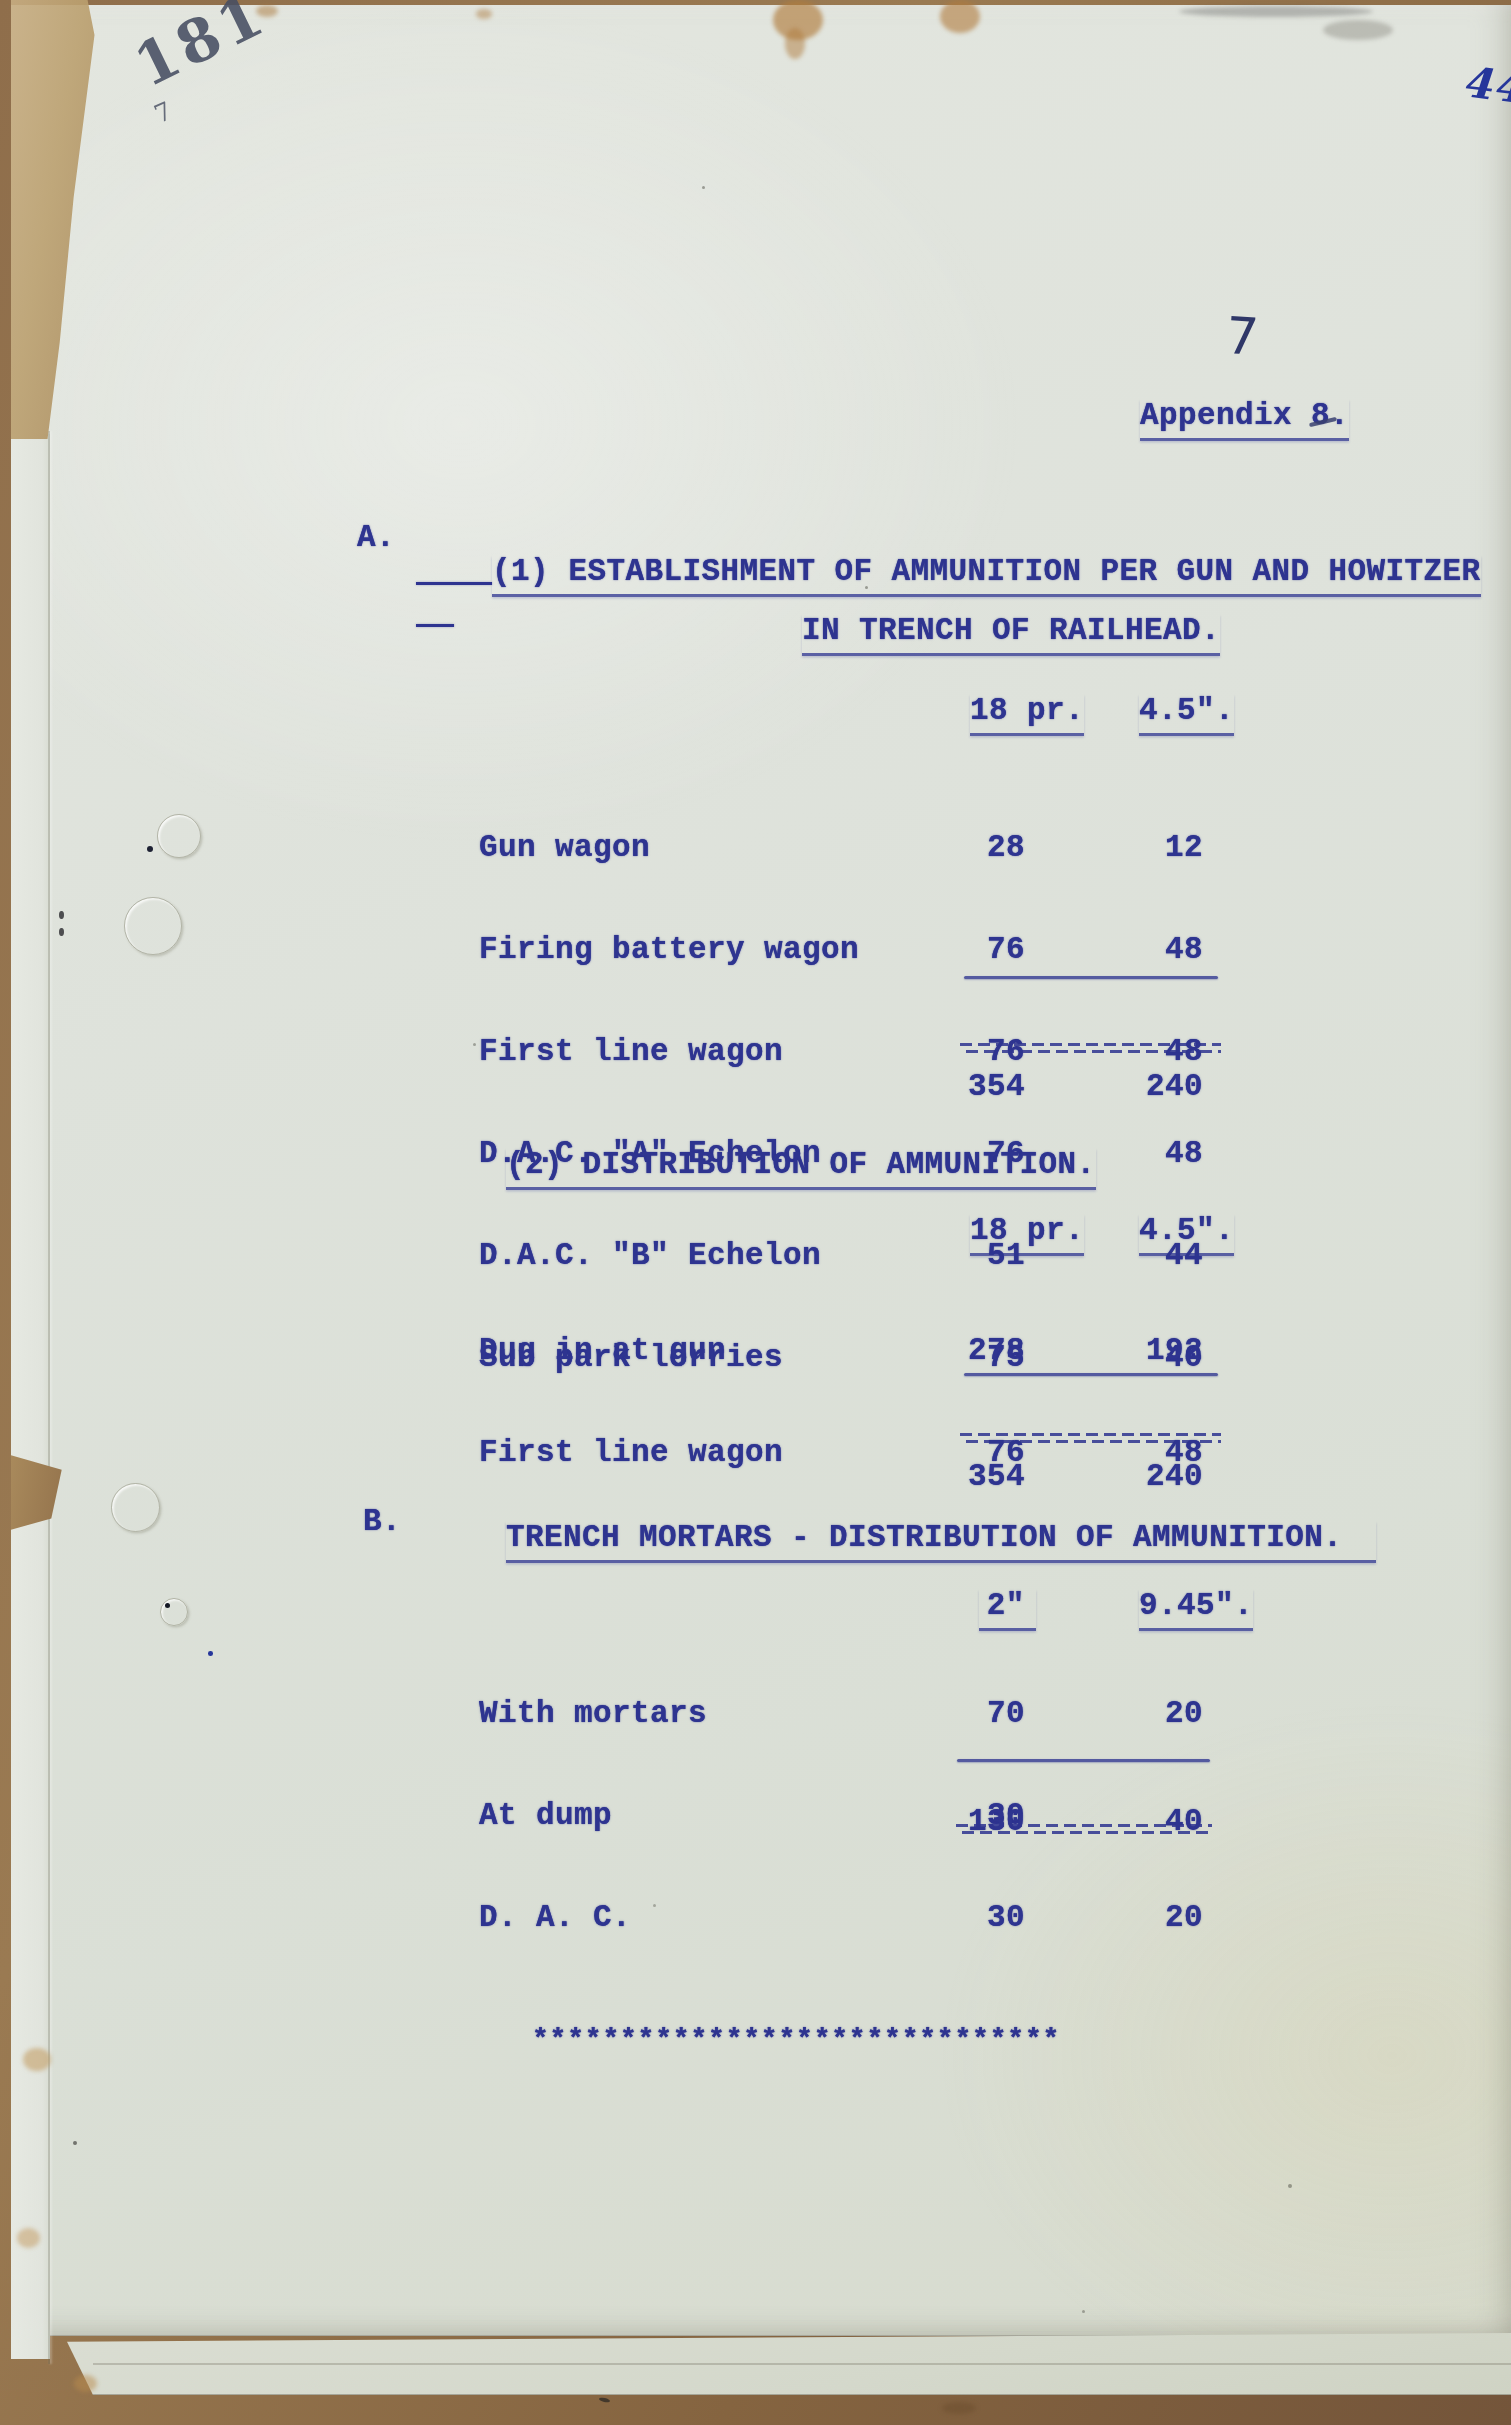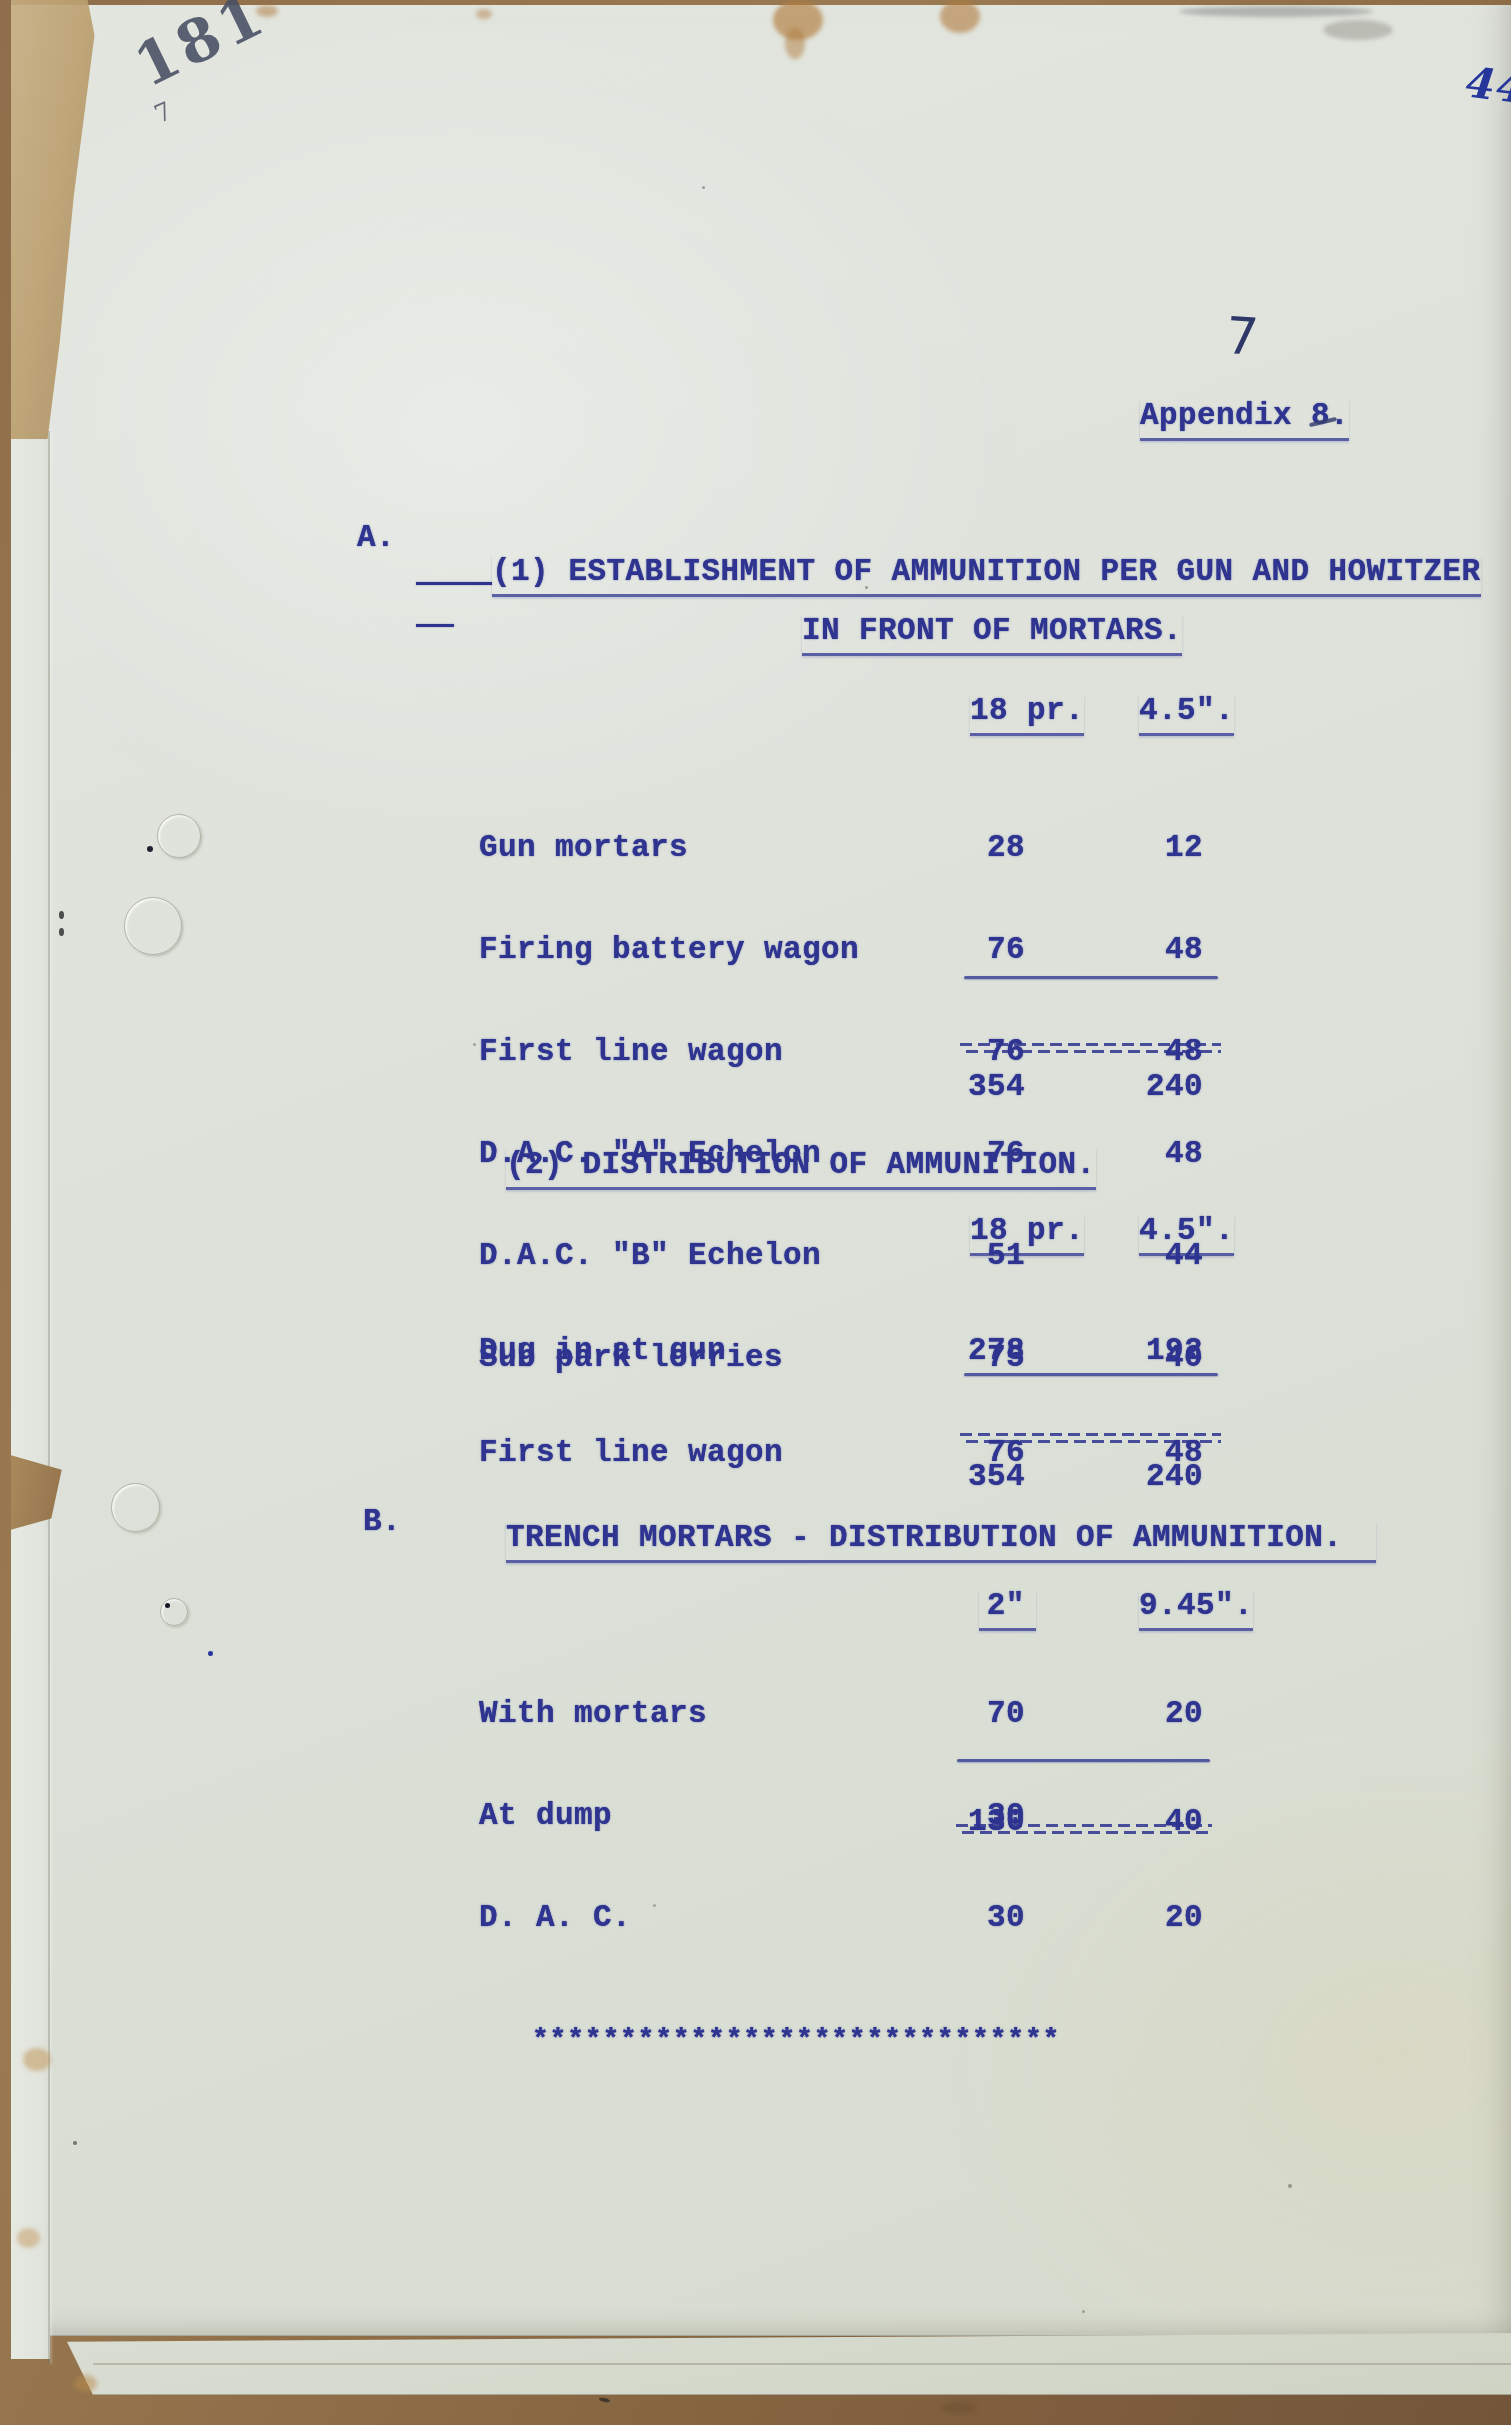--- a/index.html
+++ b/index.html
@@ -99,28 +99,28 @@
 
   <div class="t" style="left:1064px;top:365px;">
     <span class="u"><span>Appendix</span><span> </span><span class="num8"><span>8.</span><i class="strike"></i></span></span>
   </div>
 
   <div class="t" style="left:357px;top:521px;">A.</div>
   <div class="t" style="left:416px;top:521px;text-decoration:underline;">
     <span class="u"><span class="pfx">(1)</span><span>ESTABLISHMENT OF AMMUNITION PER GUN AND HOWITZER</span></span>
   </div>
   <div class="t" style="left:726px;top:580px;">
-    <span class="u">IN FRONT OF MORTARS.</span>
+    <span class="u">IN TRENCH OF RAILHEAD.</span>
   </div>
 
   <div class="t" style="left:970px;top:694px;"><span class="u">18 pr.</span></div>
   <div class="t" style="left:1139px;top:694px;"><span class="u">4.5".</span></div>
 
   <div class="tbl t" style="top:763px;">
-    <div class="trow"><span class="lab">Gun mortars</span><span class="n1">28</span><span class="n2">12</span></div>
+    <div class="trow"><span class="lab">Gun wagon</span><span class="n1">28</span><span class="n2">12</span></div>
     <div class="trow"><span class="lab">Firing battery wagon</span><span class="n1">76</span><span class="n2">48</span></div>
     <div class="trow"><span class="lab">First line wagon</span><span class="n1">76</span><span class="n2">48</span></div>
     <div class="trow"><span class="lab">D.A.C. "A" Echelon</span><span class="n1">76</span><span class="n2">48</span></div>
     <div class="trow"><span class="lab">D.A.C. "B" Echelon</span><span class="n1">51</span><span class="n2">44</span></div>
     <div class="trow"><span class="lab">Sub park lorries</span><span class="n1">75</span><span class="n2">40</span></div>
   </div>
   <div class="sep" style="left:964px;top:976px;width:254px;"></div>
   <div class="tbl t" style="top:1002px;">
     <div class="trow"><span class="lab"></span><span class="n1">354</span><span class="n2">240</span></div>
   </div>

